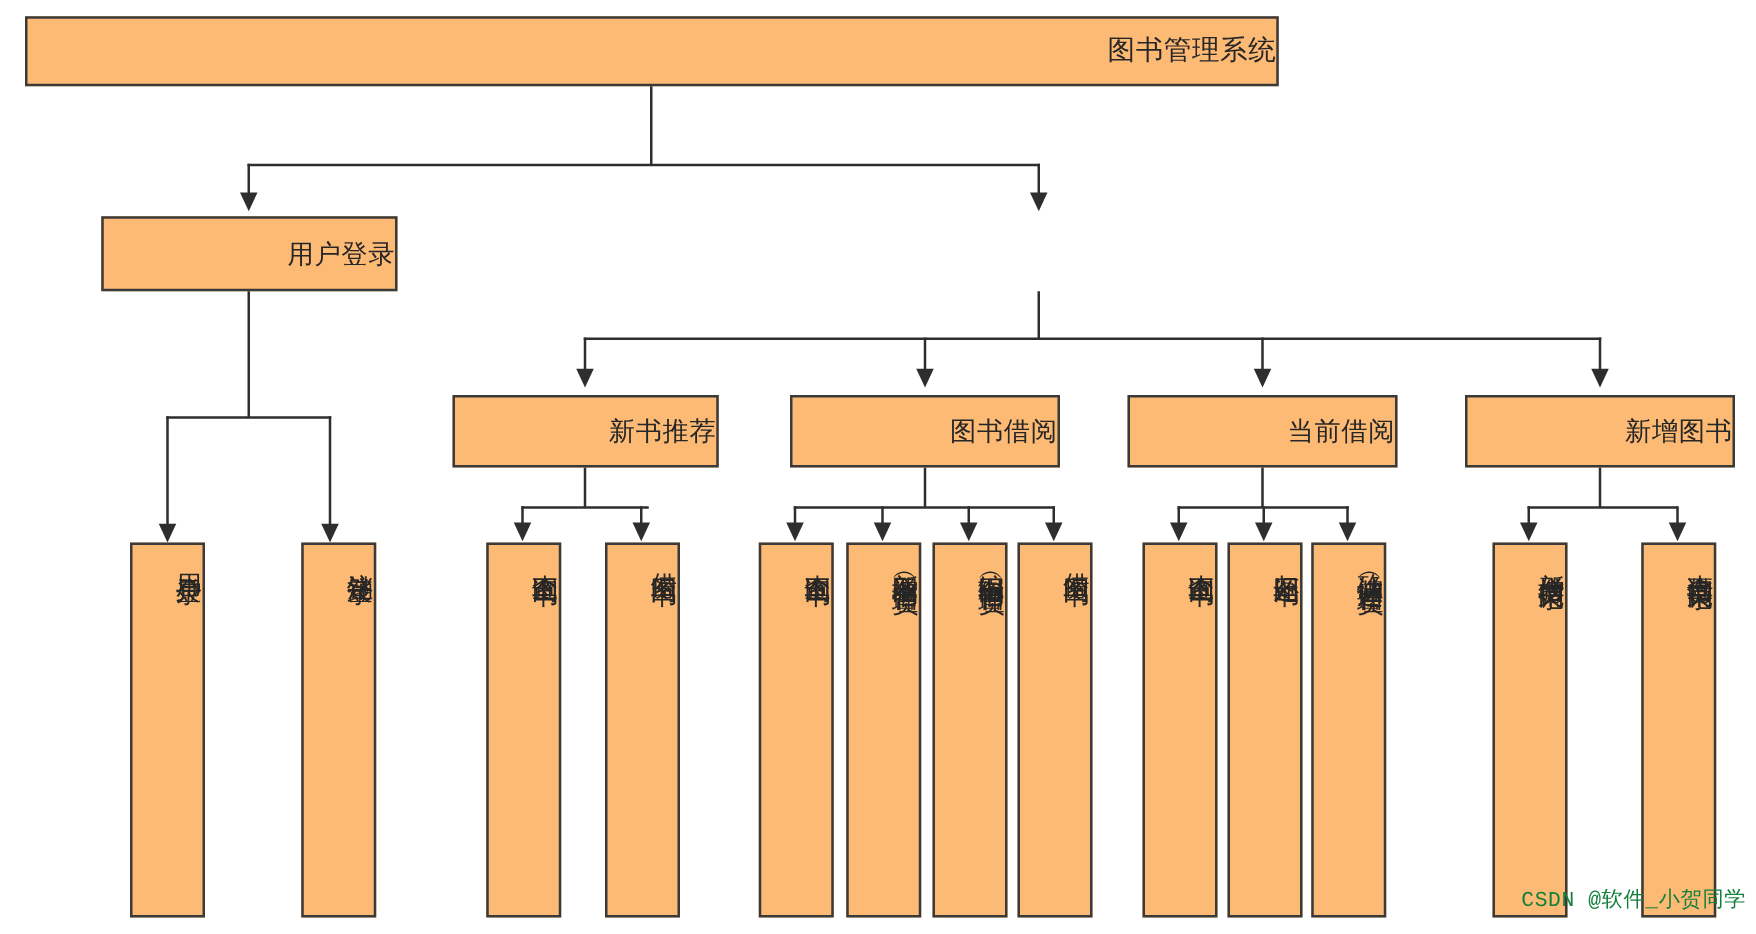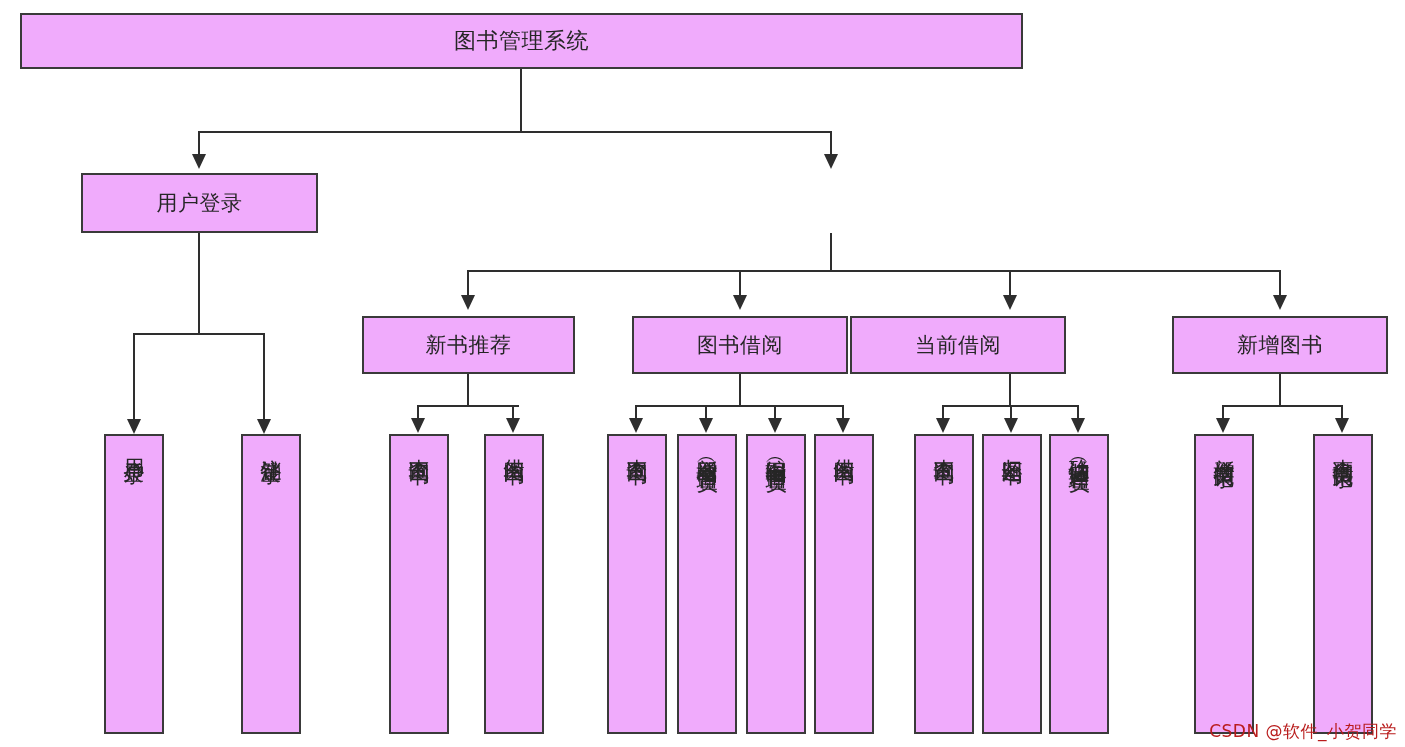--- a/index.html
+++ b/index.html
@@ -12,25 +12,25 @@
     position:relative;
     width:1405px;
     height:747px;
     background:#ffffff;
     overflow:hidden;
   }
   
   .node{
     position:absolute;
     box-sizing:border-box;
-    background:#f0abfc;
+    background:#fdba74;
     border:2px solid #3a3a3a;
     display:flex;
     align-items:center;
-    justify-content:center;
+    justify-content:flex-end;
     text-align:center;
   }
   .node .label{
     font-size:21px;
     line-height:1.15;
     letter-spacing:.5px;
     color:#262626;
     white-space:nowrap;
   }
   
@@ -60,26 +60,27 @@
     position:absolute;
     width:0;height:0;
     border-left:7px solid transparent;
     border-right:7px solid transparent;
     border-top:15px solid #2e2e2e;
   }
   
   #watermark{
     position:absolute;
     right:8px;
-    bottom:4px;
+    bottom:16px;
     font-size:17px;
-    color:#b91c1c;
+    color:#15803d;
     letter-spacing:.5px;
     white-space:nowrap;
     pointer-events:none;
+    font-family:Liberation Mono, monospace;
   }
 </style>
 </head>
 <body>
 
 <div id="canvas">
 
   <div class="node root" style="left:20px;top:13px;width:1003px;height:56px;">
     <span class="label">图书管理系统</span>
   </div>
@@ -115,21 +116,21 @@
   <div class="arrow" style="left:1003px;top:295px;"></div>
   <div class="line vline" style="left:1279px;top:270px;width:2px;height:27px;"></div>
   <div class="arrow" style="left:1273px;top:295px;"></div>
 
   <div class="node" style="left:632px;top:316px;width:216px;height:58px;">
     <span class="label">图书借阅</span>
   </div>
   <div class="node" style="left:362px;top:316px;width:213px;height:58px;">
     <span class="label">新书推荐</span>
   </div>
-  <div class="node" style="left:850px;top:316px;width:216px;height:58px;">
+  <div class="node" style="left:902px;top:316px;width:216px;height:58px;">
     <span class="label">当前借阅</span>
   </div>
   <div class="node" style="left:1172px;top:316px;width:216px;height:58px;">
     <span class="label">新增图书</span>
   </div>
 
   <div class="line vline" style="left:467px;top:374px;width:2px;height:32px;"></div>
   <div class="line hline" style="left:417px;top:405px;width:102px;height:2px;"></div>
   <div class="line vline" style="left:417px;top:405px;width:2px;height:14px;"></div>
   <div class="arrow" style="left:411px;top:418px;"></div>

